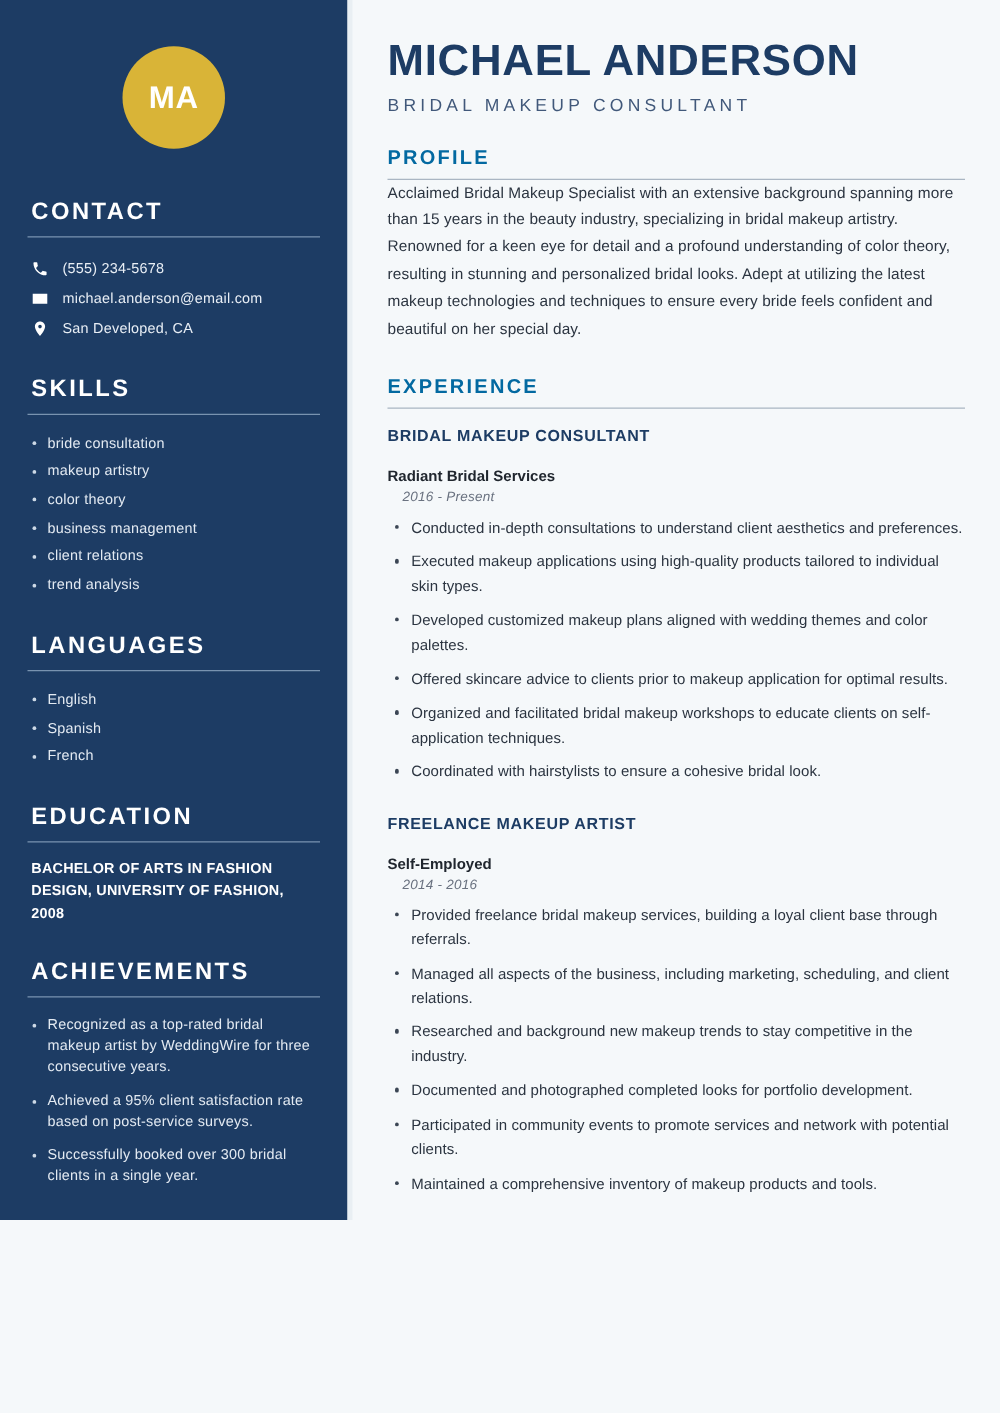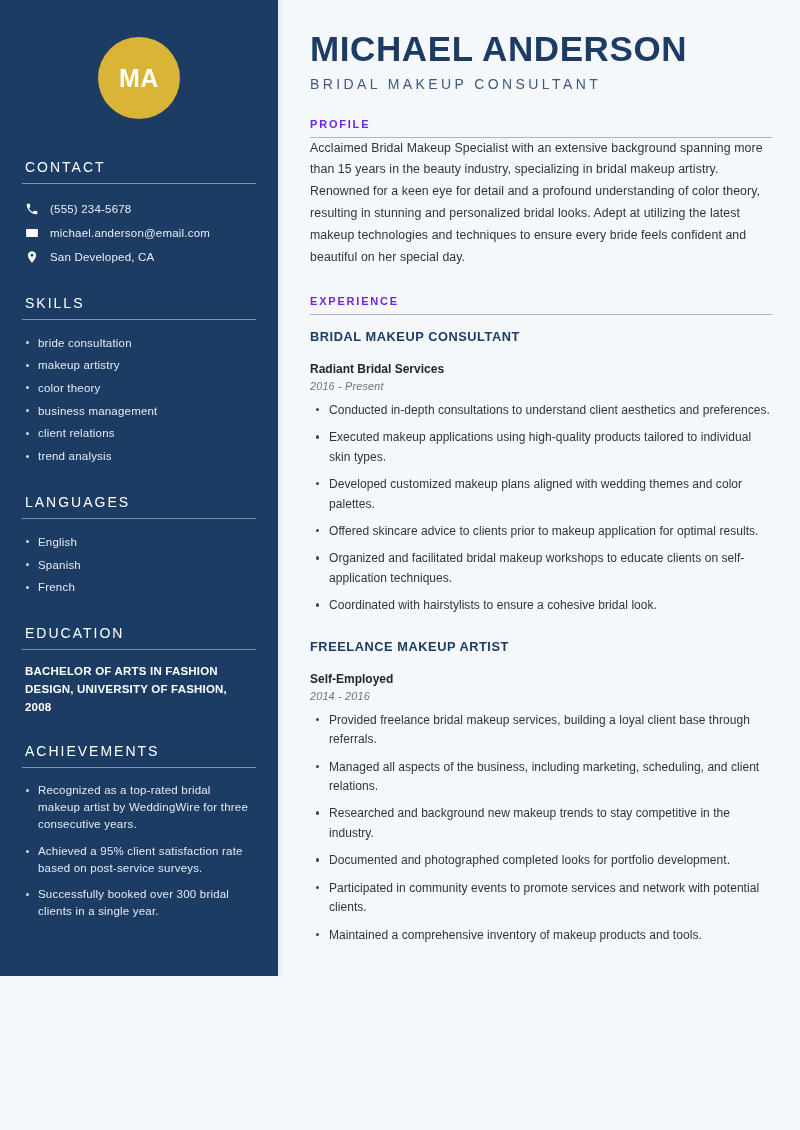--- a/index.html
+++ b/index.html
@@ -30,21 +30,21 @@
   .avatar-wrap { display:flex; justify-content:center; padding-top:37px; }
   .avatar {
     width:82px; height:82px; border-radius:50%;
     background:#d9b437;
     display:flex; align-items:center; justify-content:center;
     color:#ffffff; font-size:25px; font-weight:bold; letter-spacing:0.5px;
   }
   .side-section { margin-top:26px; }
   .side-section.first { margin-top:40px; }
   .side-h {
-    font-size:14px; font-weight:normal; letter-spacing:2px;
+    font-size:19px; font-weight:bold; letter-spacing:2px;
     color:#ffffff; text-transform:uppercase; padding-left:3px;
   }
   .side-rule { height:1px; background:#8aa2bd; margin-top:8px; opacity:.85; }
 
   .contact-list { margin-top:13px; }
   .contact-row { display:flex; align-items:center; gap:11px; padding:5px 0 5px 3px; }
   .contact-row svg { flex:0 0 14px; width:14px; height:14px; fill:#ffffff; }
   .contact-txt { font-size:11.5px; color:#e8eef5; letter-spacing:.2px;text-align:center; }
 
   .side-ul { list-style:none; margin-top:12px; }
@@ -69,36 +69,36 @@
   .name {
     font-size:35px; font-weight:bold; color:#1d3c64;
     letter-spacing:.6px; line-height:1.1;
   }
   .role {
     margin-top:7px; font-size:14px; color:#41587a;
     letter-spacing:3.4px; text-transform:uppercase;
   }
   .main-section { margin-top:26px; }
   .main-h {
-    font-size:11px; font-weight:bold; color:#6d28d9;
+    font-size:16px; font-weight:bold; color:#0369a1;
     letter-spacing:1.8px; text-transform:uppercase;
   }
   .main-rule { height:1px; background:#6c7f95; margin-top:7px; opacity:.55; }
   .profile-text {
     font-size:12.3px; line-height:1.78;
     color:#2b3440; letter-spacing:.1px;
   }
   .job { margin-top:15px; }
   .job:first-of-type { margin-top:14px; }
   .job-title {
     font-size:12.8px; font-weight:bold; color:#1d3c64;
     letter-spacing:.55px; text-transform:uppercase;
   }
   .job-company { margin-top:18px; font-size:12px; font-weight:bold; color:#20262e; }
-  .job-dates { margin-top:4px; font-size:10.8px; font-style:italic; color:#6a7280; letter-spacing:.2px; }
+  .job-dates { margin-top:4px; font-size:10.8px; font-style:italic; color:#6a7280; letter-spacing:.2px;margin-left:12px; }
   .job-ul { list-style:none; margin-top:9px; }
   .job-ul li {
     font-size:12px; line-height:1.62; color:#2b3440;
     padding:0 0 8px 19px; position:relative; letter-spacing:.05px;
   }
   .job-ul li::before{
     content:""; position:absolute; left:6px; top:7px;
     width:3.4px; height:3.4px; border-radius:50%; background:#3b4654;
   }
 </style>

